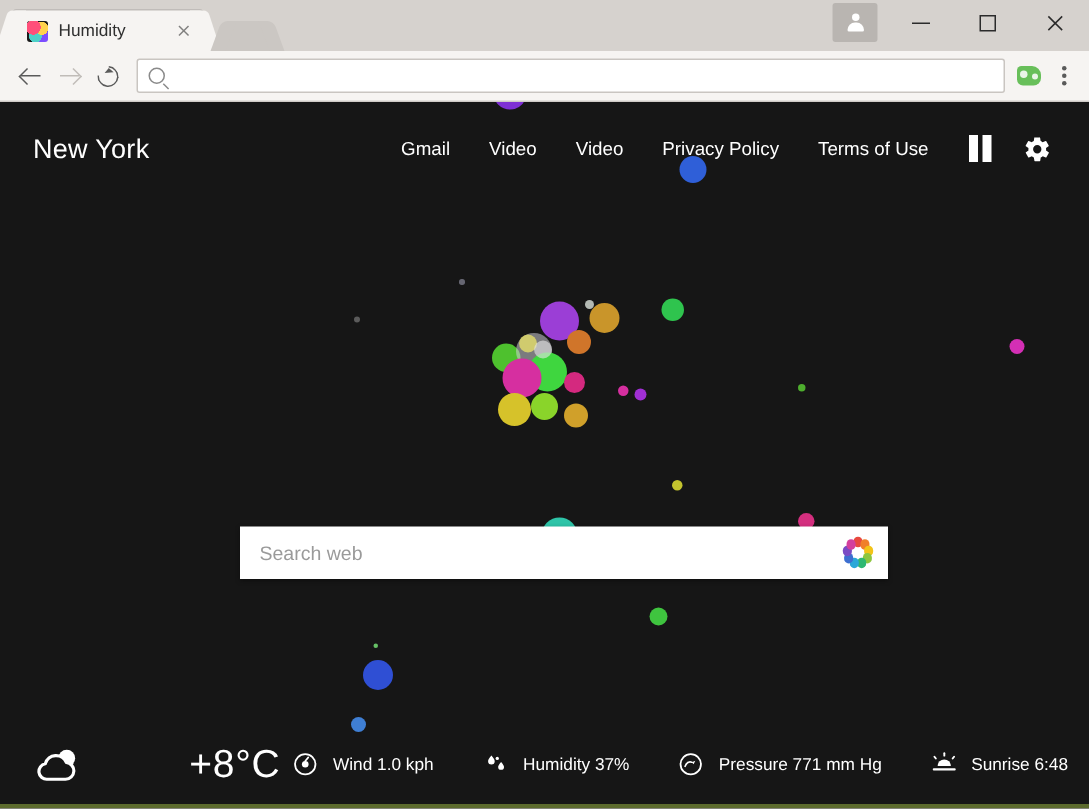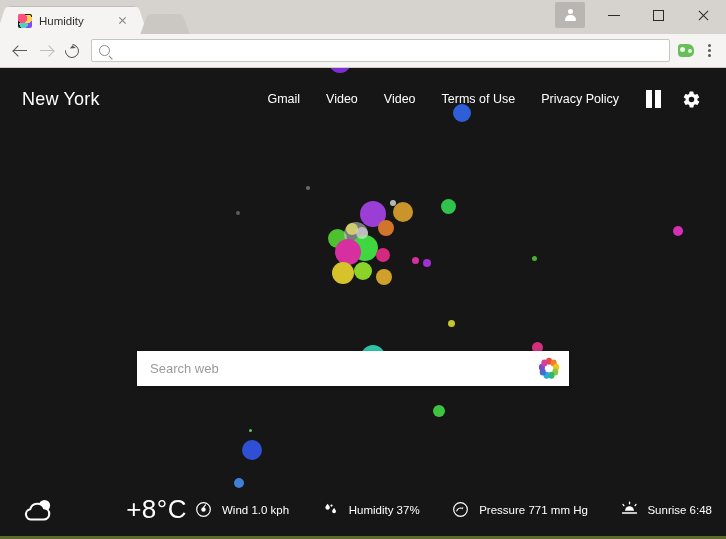--- a/index.html
+++ b/index.html
@@ -319,21 +319,21 @@
     display:flex; align-items:center; justify-content:center;
     margin-left: 4px;
   }
   .pause-icon { display: flex; gap: 3px; }
   .pause-icon i { display:block; width: 6px; height: 18px; background: #fff; }
   .gear-icon { position: relative; width: 19px; height: 19px; }
   .gear-icon svg { display:block; }
 
   .search-wrap {
     position: absolute;
-    left: 137px;
+    left: 160px;
     top: 283px;
     width: 432px;
     height: 35px;
     z-index: 6;
   }
   .search-box {
     width: 100%;
     height: 100%;
     background: #ffffff;
     display: flex;
@@ -499,22 +499,22 @@
         <div class="bubble" style="left: 234px; top: 410px; width: 10px; height: 10px; background: rgb(63, 127, 212); opacity: 1;"></div>
         <div class="bubble" style="left: 248.5px; top: 360.5px; width: 3px; height: 3px; background: rgb(111, 212, 111); opacity: 0.9;"></div>
       </div>
 
     <div class="site-header">
       <div class="city-title">New York</div>
       <nav class="top-nav">
         <a class="nav-link" href="#">Gmail</a>
         <a class="nav-link" href="#">Video</a>
         <a class="nav-link" href="#">Video</a>
+        <a class="nav-link" href="#">Privacy Policy</a>
         <a class="nav-link" href="#">Terms of Use</a>
-        <a class="nav-link" href="#">Privacy Policy</a>
         <div class="nav-icon-btn">
           <span class="pause-icon">
               <i></i>
               <i></i>
             </span>
         </div>
         <div class="nav-icon-btn">
           <span class="gear-icon">
             <svg width="19" height="19" viewBox="0 0 24 24" fill="#ffffff">
               <path d="M19.4 13a7.6 7.6 0 0 0 0-2l2.1-1.6a.5.5 0 0 0 .12-.64l-2-3.46a.5.5 0 0 0-.6-.22l-2.49 1a7.3 7.3 0 0 0-1.7-1l-.38-2.65a.5.5 0 0 0-.5-.43h-4a.5.5 0 0 0-.5.43l-.38 2.65a7.3 7.3 0 0 0-1.7 1l-2.49-1a.5.5 0 0 0-.6.22l-2 3.46a.5.5 0 0 0 .12.64L4.6 11a7.6 7.6 0 0 0 0 2l-2.1 1.6a.5.5 0 0 0-.12.64l2 3.46c.13.22.38.3.6.22l2.49-1c.52.4 1.09.74 1.7 1l.38 2.65a.5.5 0 0 0 .5.43h4a.5.5 0 0 0 .5-.43l.38-2.65a7.3 7.3 0 0 0 1.7-1l2.49 1c.22.08.47 0 .6-.22l2-3.46a.5.5 0 0 0-.12-.64L19.4 13zM12 15.5A3.5 3.5 0 1 1 15.5 12 3.5 3.5 0 0 1 12 15.5z"></path>

